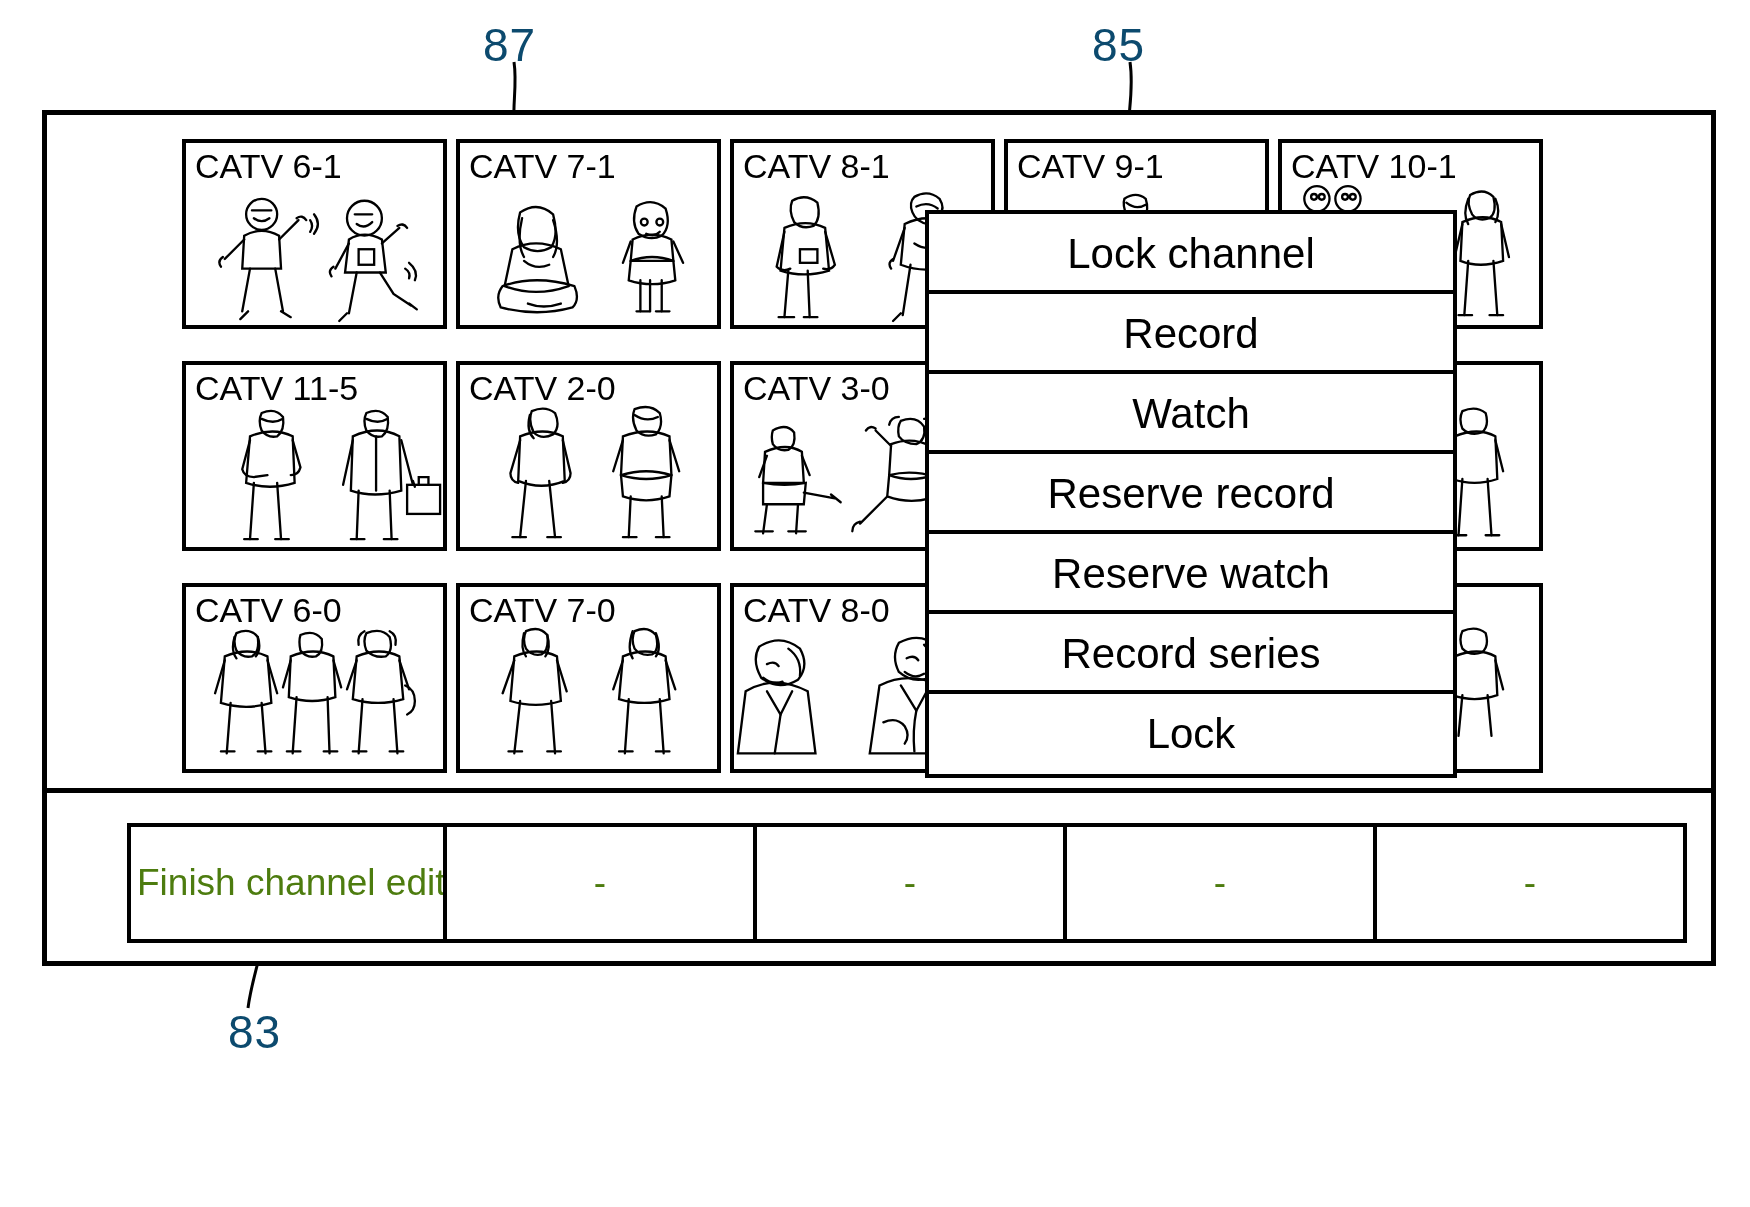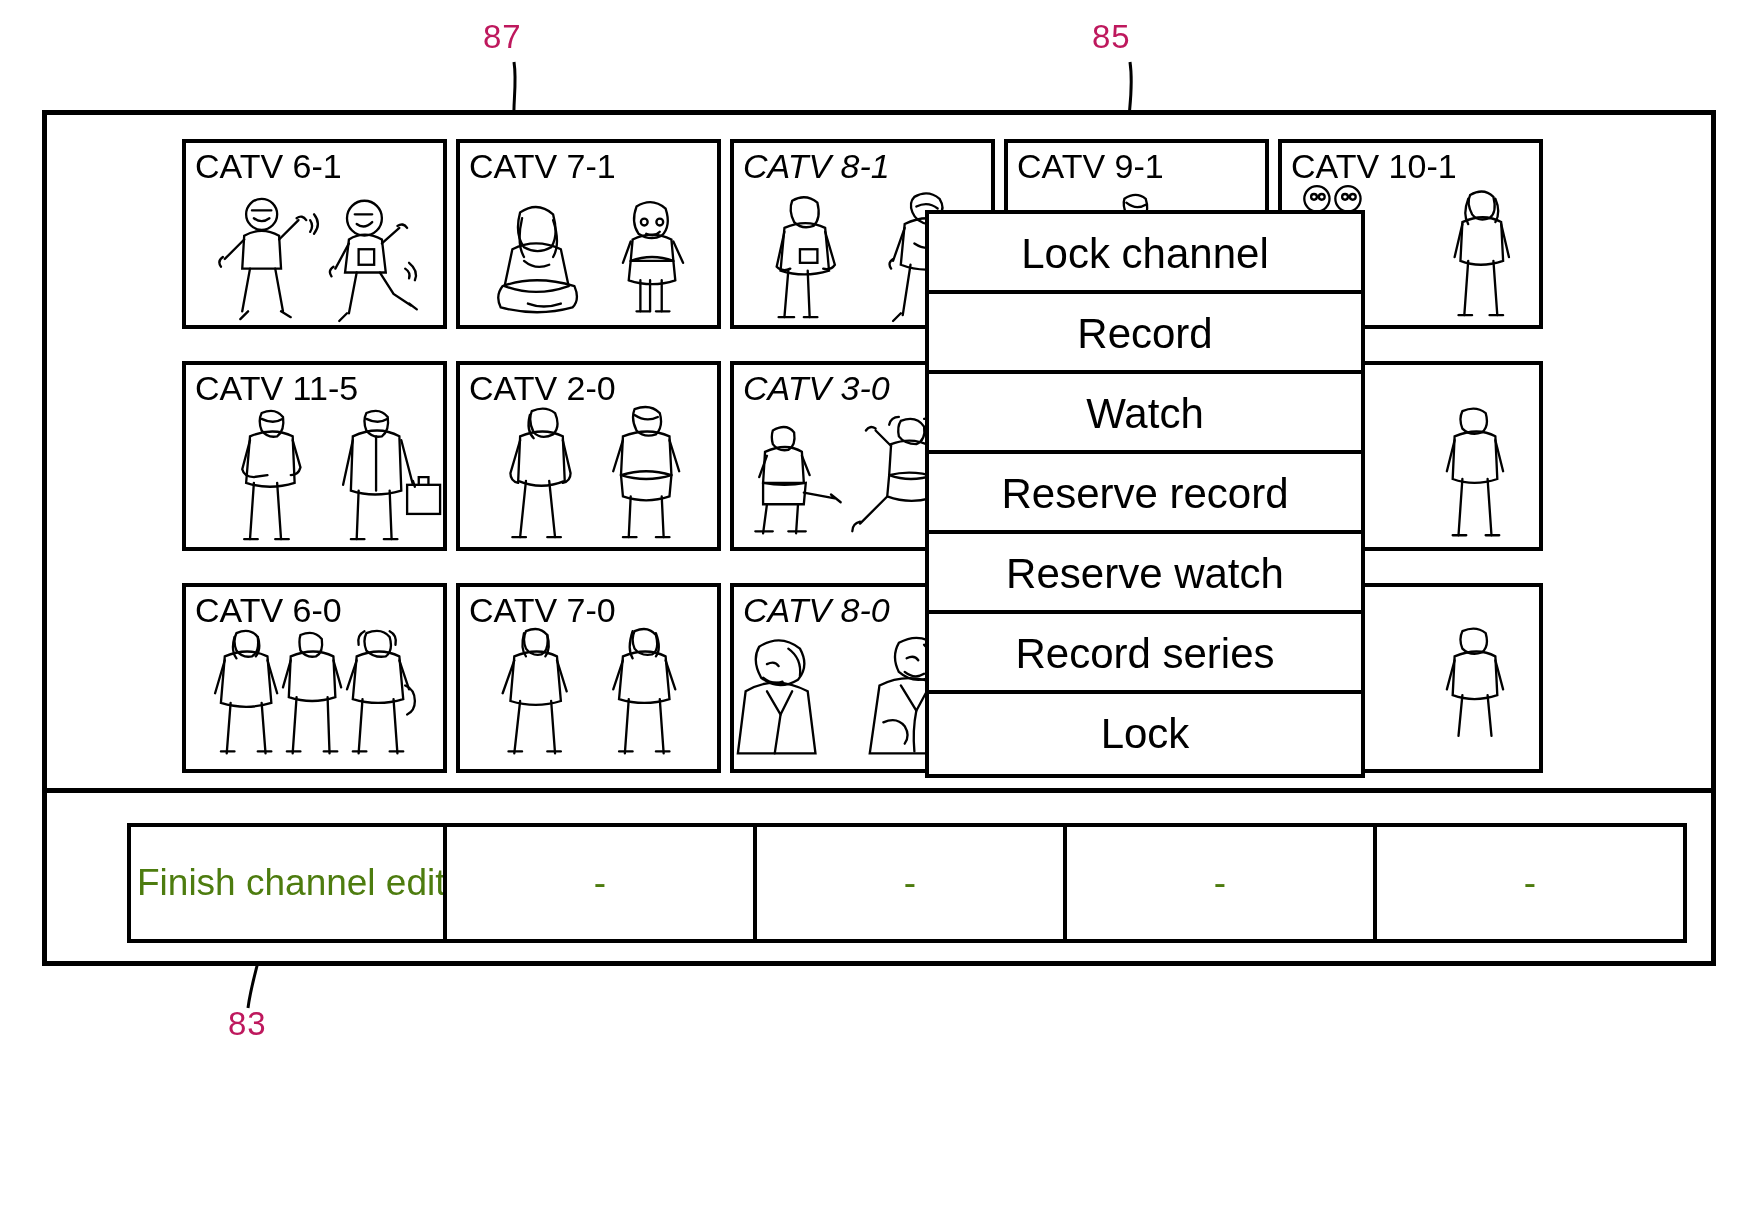--- a/index.html
+++ b/index.html
@@ -16,23 +16,23 @@
     width: 1750px;
     height: 1207px;
     overflow: hidden;
     background: #ffffff;
   }
 
   
   .ref-num {
     position: absolute;
     font-family: "Liberation Sans", sans-serif;
-    font-size: 33px;
+    font-size: 46px;
     letter-spacing: 1px;
-    color: #be185d;
+    color: #0c4a6e;
     white-space: nowrap;
   }
   .leader {
     position: absolute;
     background: transparent;
   }
   .leader svg { display: block; overflow: visible; }
 
   
   .screen-frame {
@@ -80,21 +80,21 @@
     top: 0;
     width: 265px;
     height: 190px;
     border: 4px solid #000;
     box-sizing: border-box;
     background: #fff;
     overflow: hidden;
   }
   .cell.c0 { left: 0px; }
   .cell.c1 { left: 274px; }
-  .cell.c2 { left: 548px; font-style: italic; }
+  .cell.c2 { left: 548px; }
   .cell.c3 { left: 822px; }
   .cell.c4 { left: 1096px; }
 
   .cell-label {
     position: absolute;
     left: 9px;
     top: 4px;
     font-size: 34px;
     font-family: "Liberation Sans", sans-serif;
     letter-spacing: 0px;
@@ -108,21 +108,21 @@
     width: 100%;
     height: 148px;
   }
   .cell-art svg { display: block; width: 100%; height: 100%; }
 
   
   .popup-menu {
     position: absolute;
     left: 878px;
     top: 95px;
-    width: 440px;
+    width: 532px;
     background: #e5e5e5;
     border: 4px solid #000;
     box-sizing: border-box;
     z-index: 40;
   }
   .menu-item {
     height: 80px;
     line-height: 80px;
     text-align: center;
     font-size: 42px;

